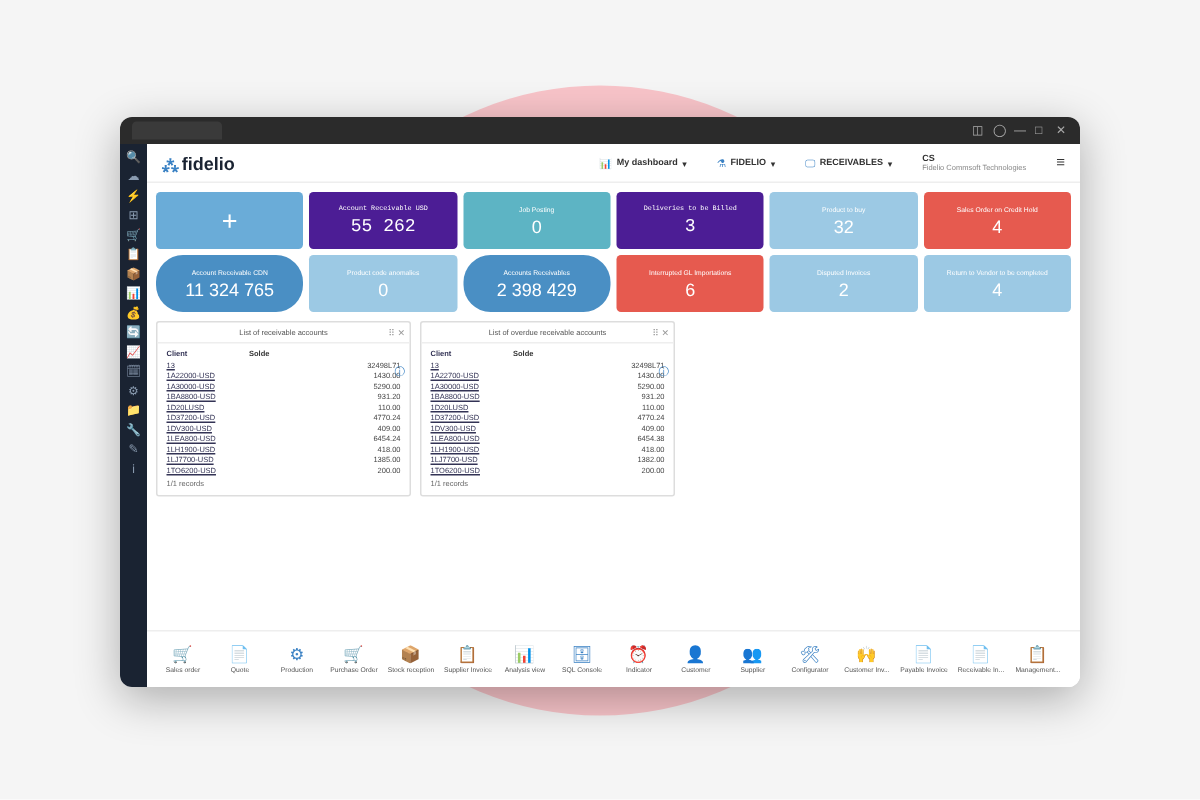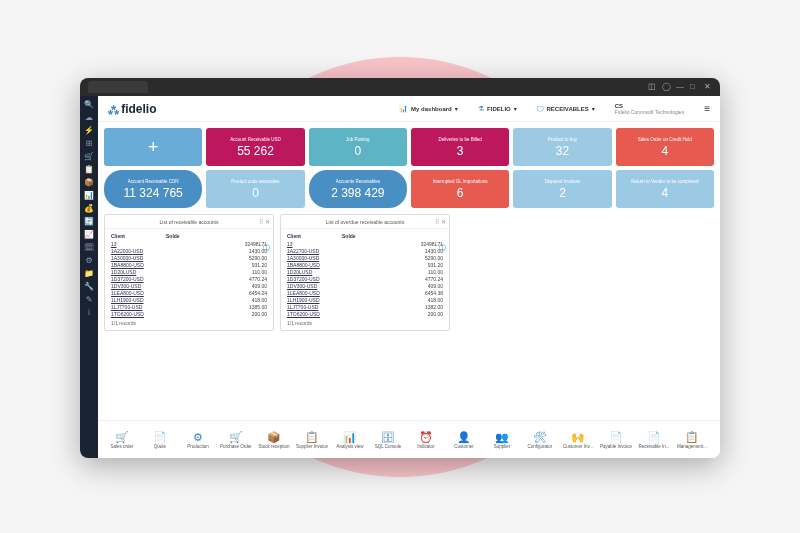--- a/index.html
+++ b/index.html
@@ -22,21 +22,21 @@
 .hdr-icon { font-size: 7px; color: #3b82c4; }
 .hdr-label { font-weight: bold; }
 .hdr-sub { font-size: 5px; color: #888; }
 .hdr-spacer { flex: 1; }
 .hamburger { font-size: 10px; color: #333; cursor: pointer; }
 .cards { padding: 6px; display: grid; grid-template-columns: repeat(6, 1fr); gap: 4px; }
 .card { height: 38px; border-radius: 3px; display: flex; flex-direction: column; align-items: center; justify-content: center; color: #fff; cursor: pointer; }
 .card-title { font-size: 4.5px; margin-bottom: 2px; text-align: center; padding: 0 2px; }
 .card-value { font-size: 12px; font-weight: 300; }
 .c-blue { background: #6aacd8; }
-.c-orange { background: #be185d; }
+.c-orange { background: #4c1d95; font-family: Liberation Mono, monospace; }
 .c-teal { background: #5db4c4; }
 .c-ltblue { background: #9cc9e4; }
 .c-red { background: #e65a4f; }
 .c-dblue { background: #4a8fc4; border-radius: 18px; }
 .plus { font-size: 18px; font-weight: 300; }
 .panels { display: flex; gap: 6px; padding: 0 6px 6px; }
 .panel { width: 170px; background: #fff; border: 1px solid #ddd; border-radius: 2px; }
 .panel-hdr { height: 14px; display: flex; align-items: center; justify-content: center; font-size: 5px; color: #555; border-bottom: 1px solid #eee; position: relative; }
 .panel-close { position: absolute; right: 3px; font-size: 6px; color: #999; cursor: pointer; }
 .panel-info { position: absolute; right: 3px; top: 14px; font-size: 7px; color: #3b82c4; }

